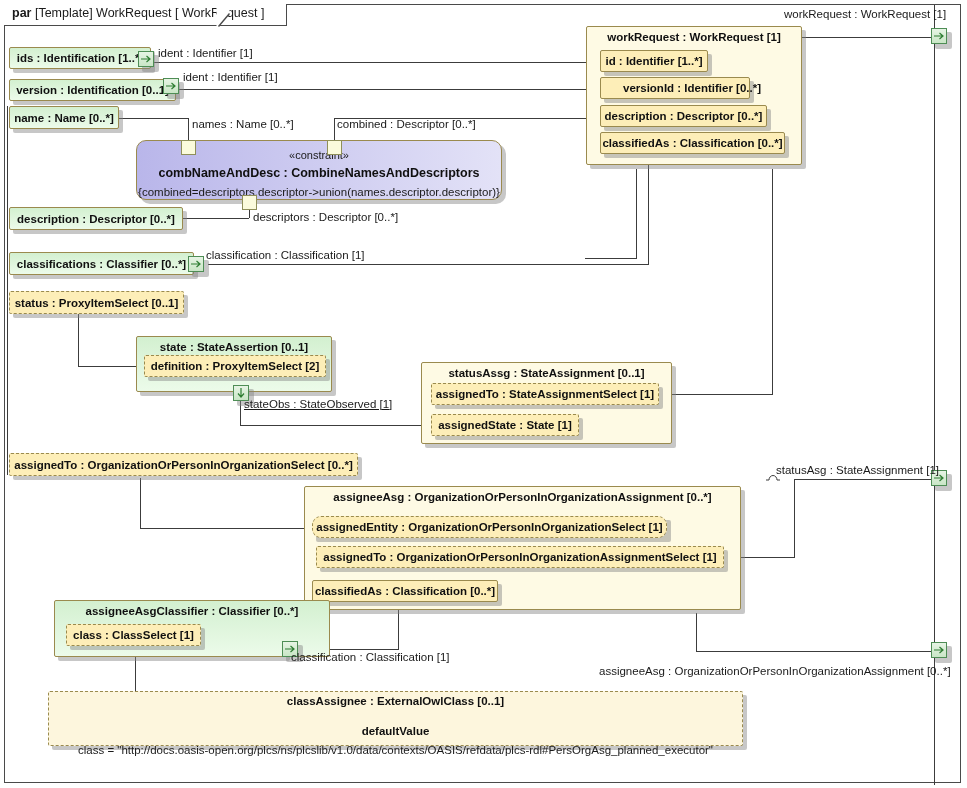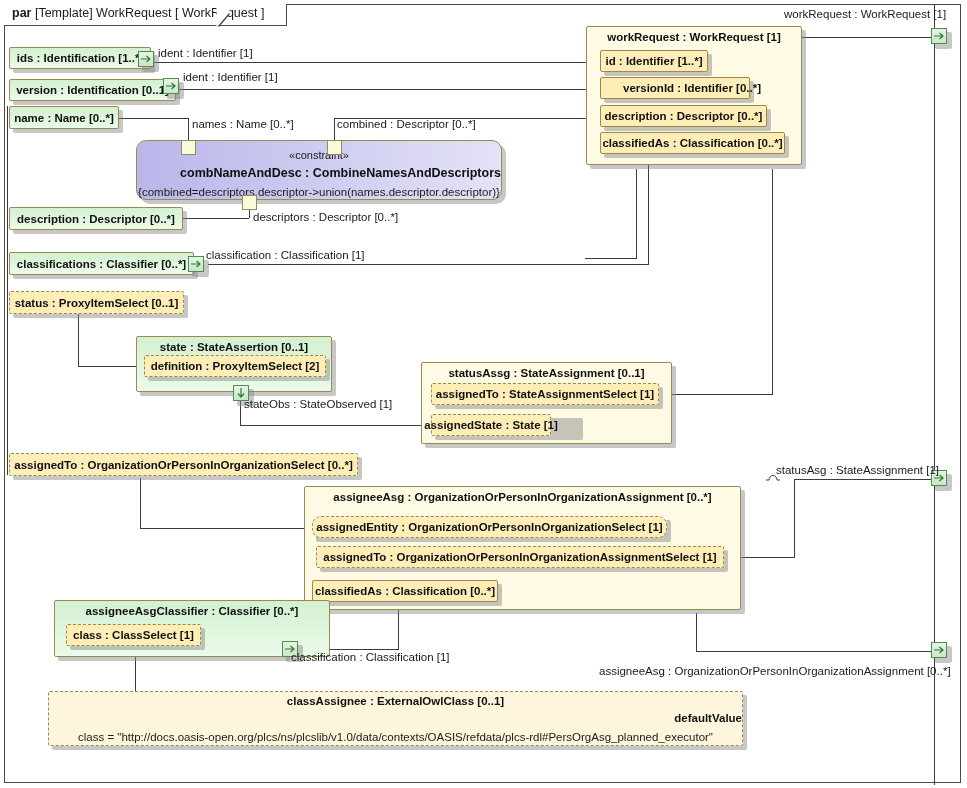--- a/index.html
+++ b/index.html
@@ -20,21 +20,21 @@
 
   .box{position:absolute;box-sizing:border-box;border:1px solid #9a8a4e;border-radius:2px;}
   .box.green{background:linear-gradient(to bottom,#d3f0d0,#ecfbea);}
   .box.yellow{background:#fdeeb8;}
   .box.yellowlite{background:#fdf6dd;}
   .box.cream{background:#fefae4;}
   .box.dashed{border-style:dashed;}
   .box.purple{background:linear-gradient(to right,#b9b6ea,#e3e2f7);border:1px solid #9a8a4e;border-radius:10px;}
 
   .lbl{font-size:11.5px;font-weight:bold;color:#101010;white-space:nowrap;line-height:1;}
-  .lbl.ctr{text-align:right;}
+  .lbl.ctr{text-align:center;}
   .title-row{position:absolute;left:0;right:0;top:0;display:flex;align-items:center;justify-content:center;}
 
   
   .rl{position:absolute;font-size:11.5px;color:#1a1a1a;white-space:nowrap;font-weight:normal;}
 
   
   .port{position:absolute;width:16px;height:16px;box-sizing:border-box;border:1px solid #4e8d55;
         background:linear-gradient(to bottom,#e6f4e4,#c9e6c6);}
   .port svg{display:block;}
 
@@ -200,21 +200,21 @@
         <span class="lbl">statusAssg : StateAssignment [0..1]</span>
       </div>
   </div>
   <div class="shadow" style="left:435px;top:387px;width:228px;height:22px;"></div>
   <div class="box yellow dashed" style="left:431px;top:383px;width:228px;height:22px;">
     <div class="title-row" style="height:22px;">
         <span class="lbl">assignedTo : StateAssignmentSelect [1]</span>
       </div>
   </div>
   <div class="shadow" style="left:435px;top:418px;width:148px;height:22px;"></div>
-  <div class="box yellow dashed" style="left:431px;top:414px;width:120px;height:22px;">
+  <div class="box yellow dashed" style="left:431px;top:414px;width:148px;height:22px;">
     <div class="title-row" style="height:22px;">
         <span class="lbl">assignedState : State [1]</span>
       </div>
   </div>
 
   <div class="shadow" style="left:590px;top:30px;width:216px;height:139px;"></div>
   <div class="box cream" style="left:586px;top:26px;width:216px;height:139px;">
     <div class="title-row" style="height:22px;">
         <span class="lbl">workRequest : WorkRequest [1]</span>
       </div>
@@ -305,21 +305,21 @@
     <svg width="14" height="14" viewBox="0 0 14 14">
         <path d="M2,7 L10.5,7 M7.5,4 L11,7 L7.5,10" stroke="#2e7d32" stroke-width="1.2" fill="none"></path>
       </svg>
   </div>
 
   <div class="shadow" style="left:52px;top:695px;width:695px;height:55px;"></div>
   <div class="box yellowlite dashed" style="left:48px;top:691px;width:695px;height:55px;">
     <div class="title-row" style="height:20px;">
         <span class="lbl">classAssignee : ExternalOwlClass [0..1]</span>
       </div>
-    <div style="position:absolute;left:0;right:0;top:21px;text-align:center;">
+    <div style="position:absolute;left:0;right:0;top:34px;text-align:center;">
       <div class="lbl ctr" style="font-size:11.5px;">defaultValue</div>
       <div class="rl" style="position:static;display:block;margin-top:6px;font-size:11.5px;">class = "http://docs.oasis-open.org/plcs/ns/plcslib/v1.0/data/contexts/OASIS/refdata/plcs-rdl#PersOrgAsg_planned_executor"</div>
     </div>
   </div>
 
   <div class="shadow" style="left:935px;top:32px;width:17px;height:17px;"></div>
   <div class="port" style="left:931px;top:28px;">
     <svg width="14" height="14" viewBox="0 0 14 14">
         <path d="M2,7 L10.5,7 M7.5,4 L11,7 L7.5,10" stroke="#2e7d32" stroke-width="1.2" fill="none"></path>
       </svg>
@@ -338,19 +338,19 @@
         <path d="M2,7 L10.5,7 M7.5,4 L11,7 L7.5,10" stroke="#2e7d32" stroke-width="1.2" fill="none"></path>
       </svg>
   </div>
 
   <div class="rl" style="left:158px;top:47px;">ident : Identifier [1]</div>
   <div class="rl" style="left:183px;top:71px;">ident : Identifier [1]</div>
   <div class="rl" style="left:192px;top:118px;">names : Name [0..*]</div>
   <div class="rl" style="left:337px;top:118px;">combined : Descriptor [0..*]</div>
   <div class="rl" style="left:253px;top:211px;">descriptors : Descriptor [0..*]</div>
   <div class="rl" style="left:206px;top:249px;">classification : Classification [1]</div>
-  <div class="rl" style="left:244px;top:398px;">stateObs : StateObserved [1]</div>
+  <div class="rl" style="left:244px;top:398px;text-decoration:underline;">stateObs : StateObserved [1]</div>
   <div class="rl" style="left:291px;top:651px;">classification : Classification [1]</div>
   <div class="rl" style="left:784px;top:8px;">workRequest : WorkRequest [1]</div>
   <div class="rl" style="left:776px;top:464px;">statusAsg : StateAssignment [1]</div>
   <div class="rl" style="left:599px;top:665px;">assigneeAsg : OrganizationOrPersonInOrganizationAssignment [0..*]</div>
 
 </div>
 
 </body></html>

